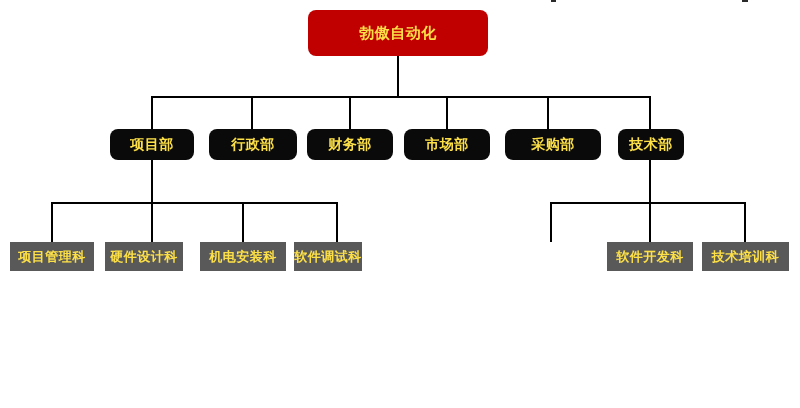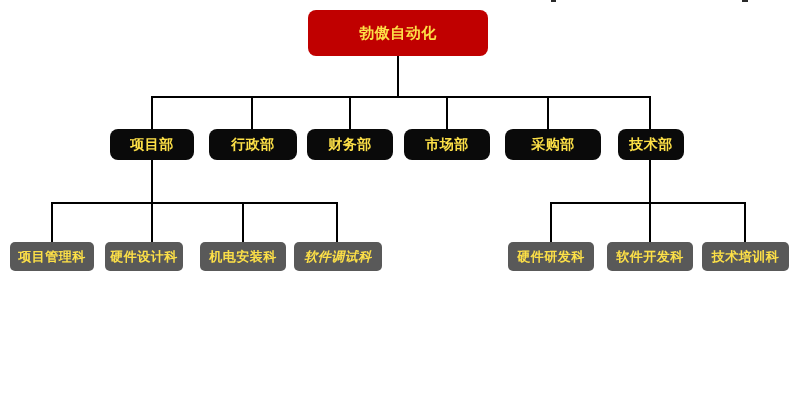--- a/index.html
+++ b/index.html
@@ -34,21 +34,21 @@
   }
   .dept-node {
     top: 129px; height: 31px;
     background: #0a0a0a;
     border-radius: 8px;
     font-size: 14px;
   }
   .section-node {
     top: 242px; height: 29px;
     background: #595959;
-    border-radius: 5px;
+    border-radius: 0;
     font-size: 13px;
   }
   .line {
     position: absolute;
     background: #000000;
   }
   .frag {
     position: absolute;
     top: 0; height: 2px;
     background: #2a2a2a;
@@ -87,19 +87,18 @@
   <div class="node dept-node" style="left:110px;width:84px;">项目部</div>
   <div class="node dept-node" style="left:209px;width:88px;">行政部</div>
   <div class="node dept-node" style="left:307px;width:86px;">财务部</div>
   <div class="node dept-node" style="left:404px;width:86px;">市场部</div>
   <div class="node dept-node" style="left:505px;width:96px;">采购部</div>
   <div class="node dept-node" style="left:607px;width:66px;margin-left:11px;">技术部</div>
 
   <div class="node section-node" style="left:10px;width:84px;">项目管理科</div>
   <div class="node section-node" style="left:105px;width:78px;">硬件设计科</div>
   <div class="node section-node" style="left:200px;width:86px;">机电安装科</div>
-  <div class="node section-node" style="left:294px;width:88px;font-style:italic;">软件调试科</div>
+  <div class="node section-node" style="left:294px;width:68px;">软件调试科</div>
 
-  <div class="node section-node" style="left:508px;width:86px;">硬件研发科</div>
   <div class="node section-node" style="left:702px;width:87px;">技术培训科</div>
   <div class="node section-node" style="left:607px;width:86px;">软件开发科</div>
 
 </div>
 
 </body></html>

